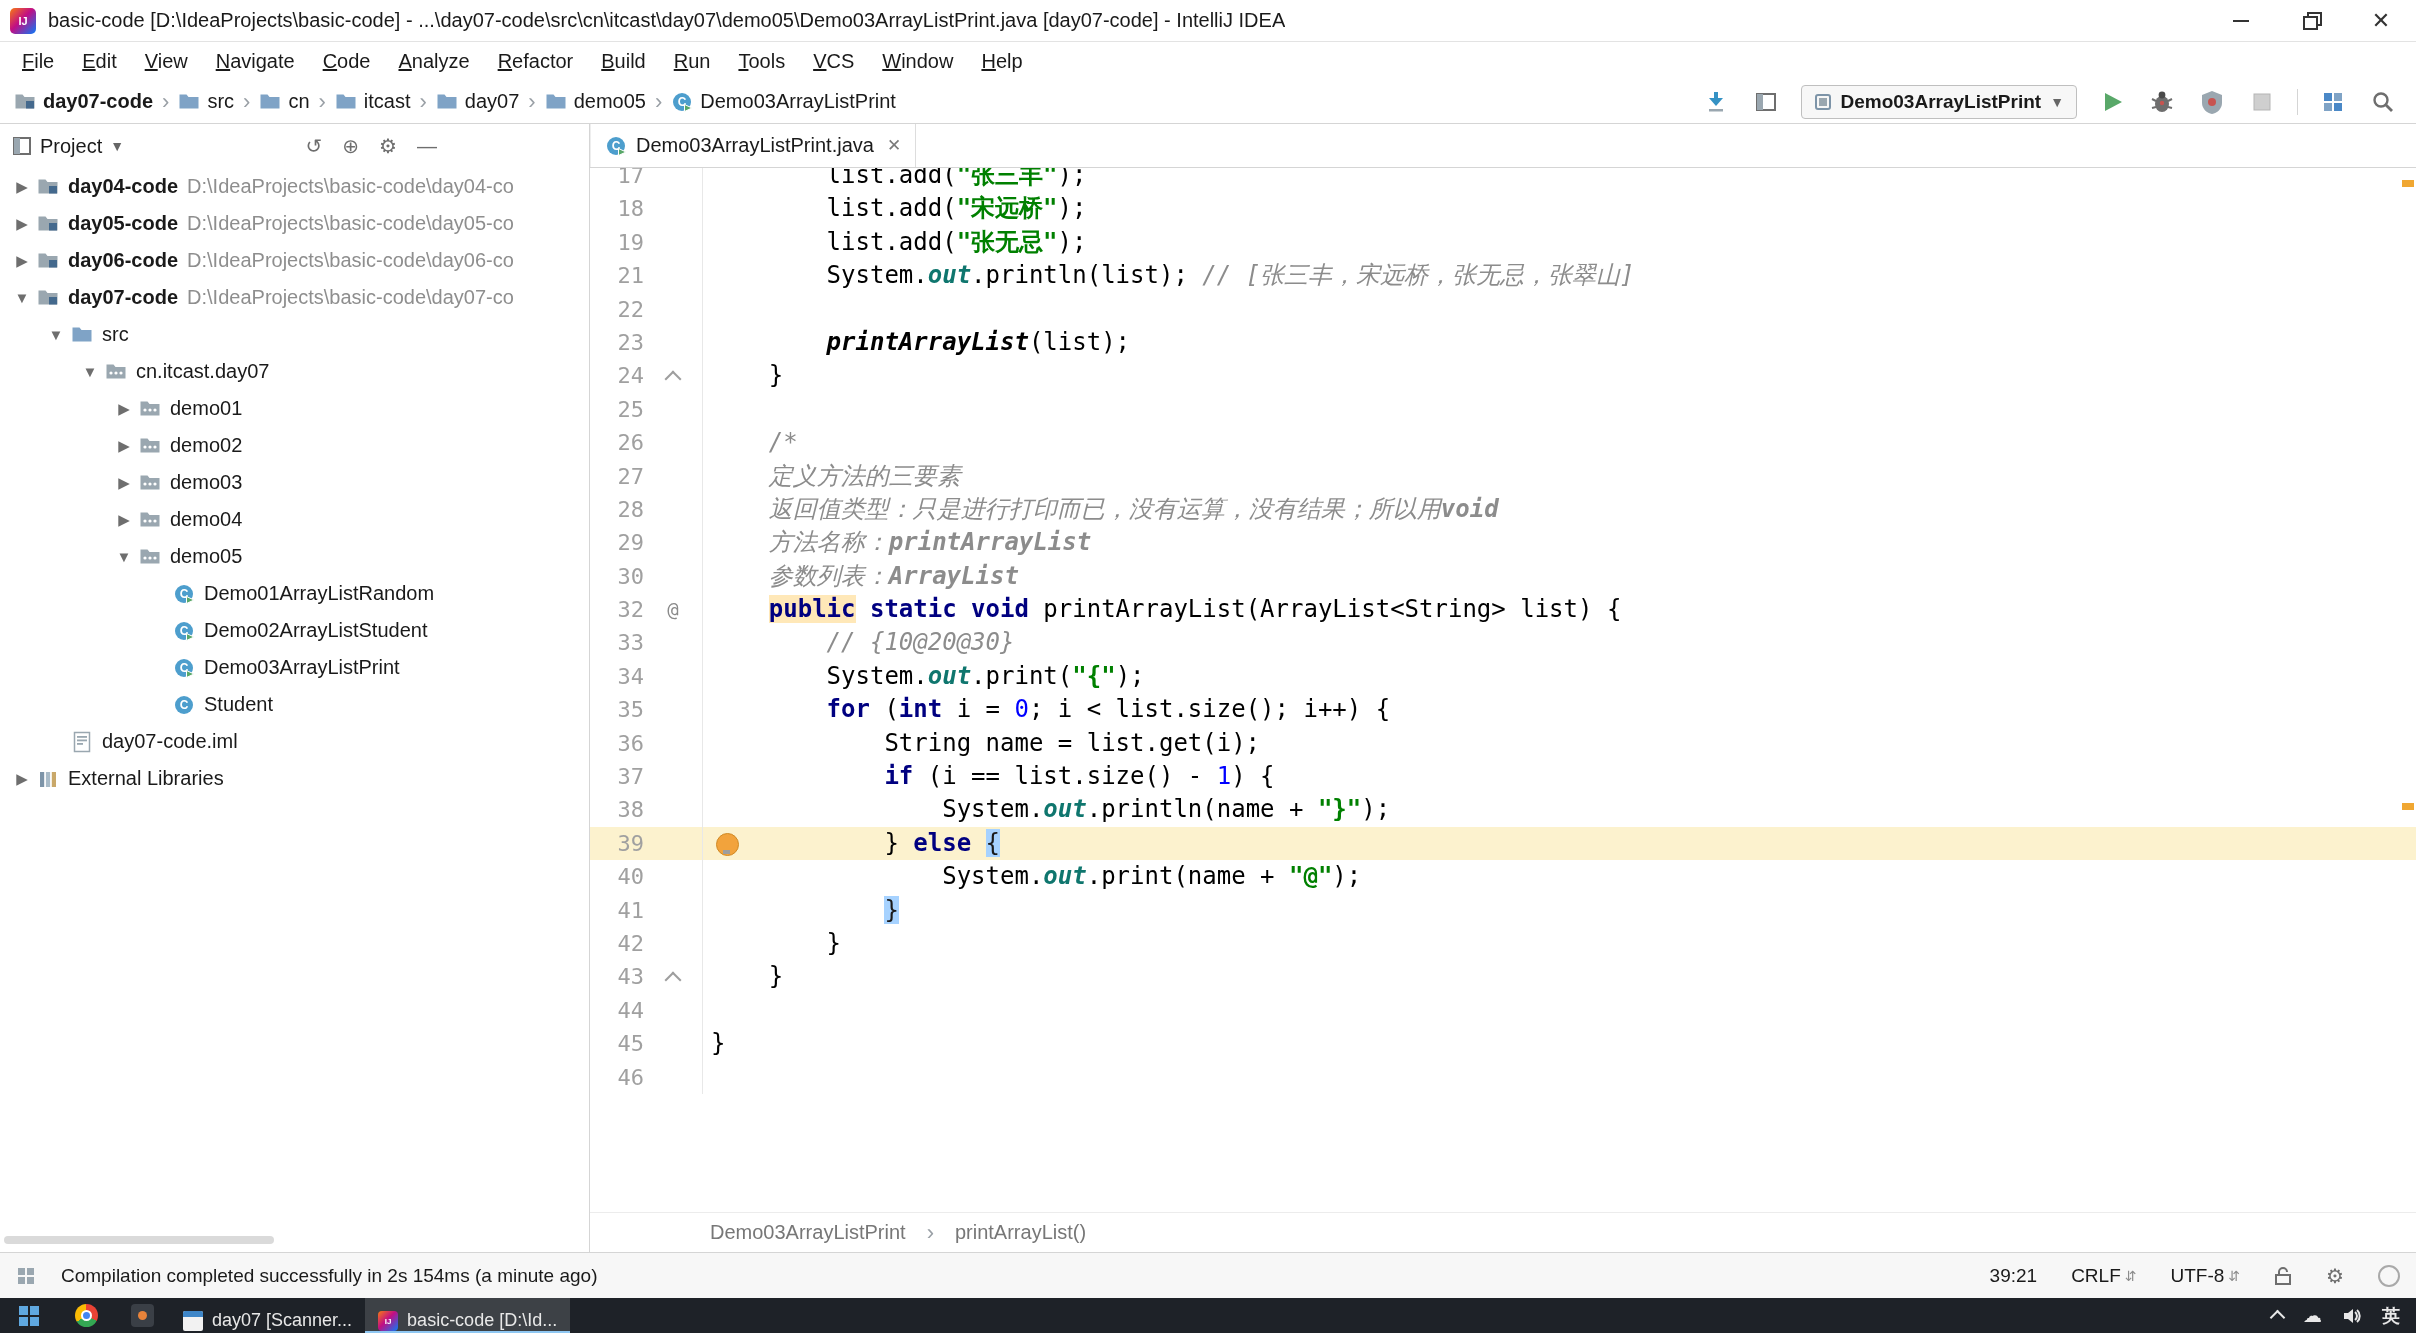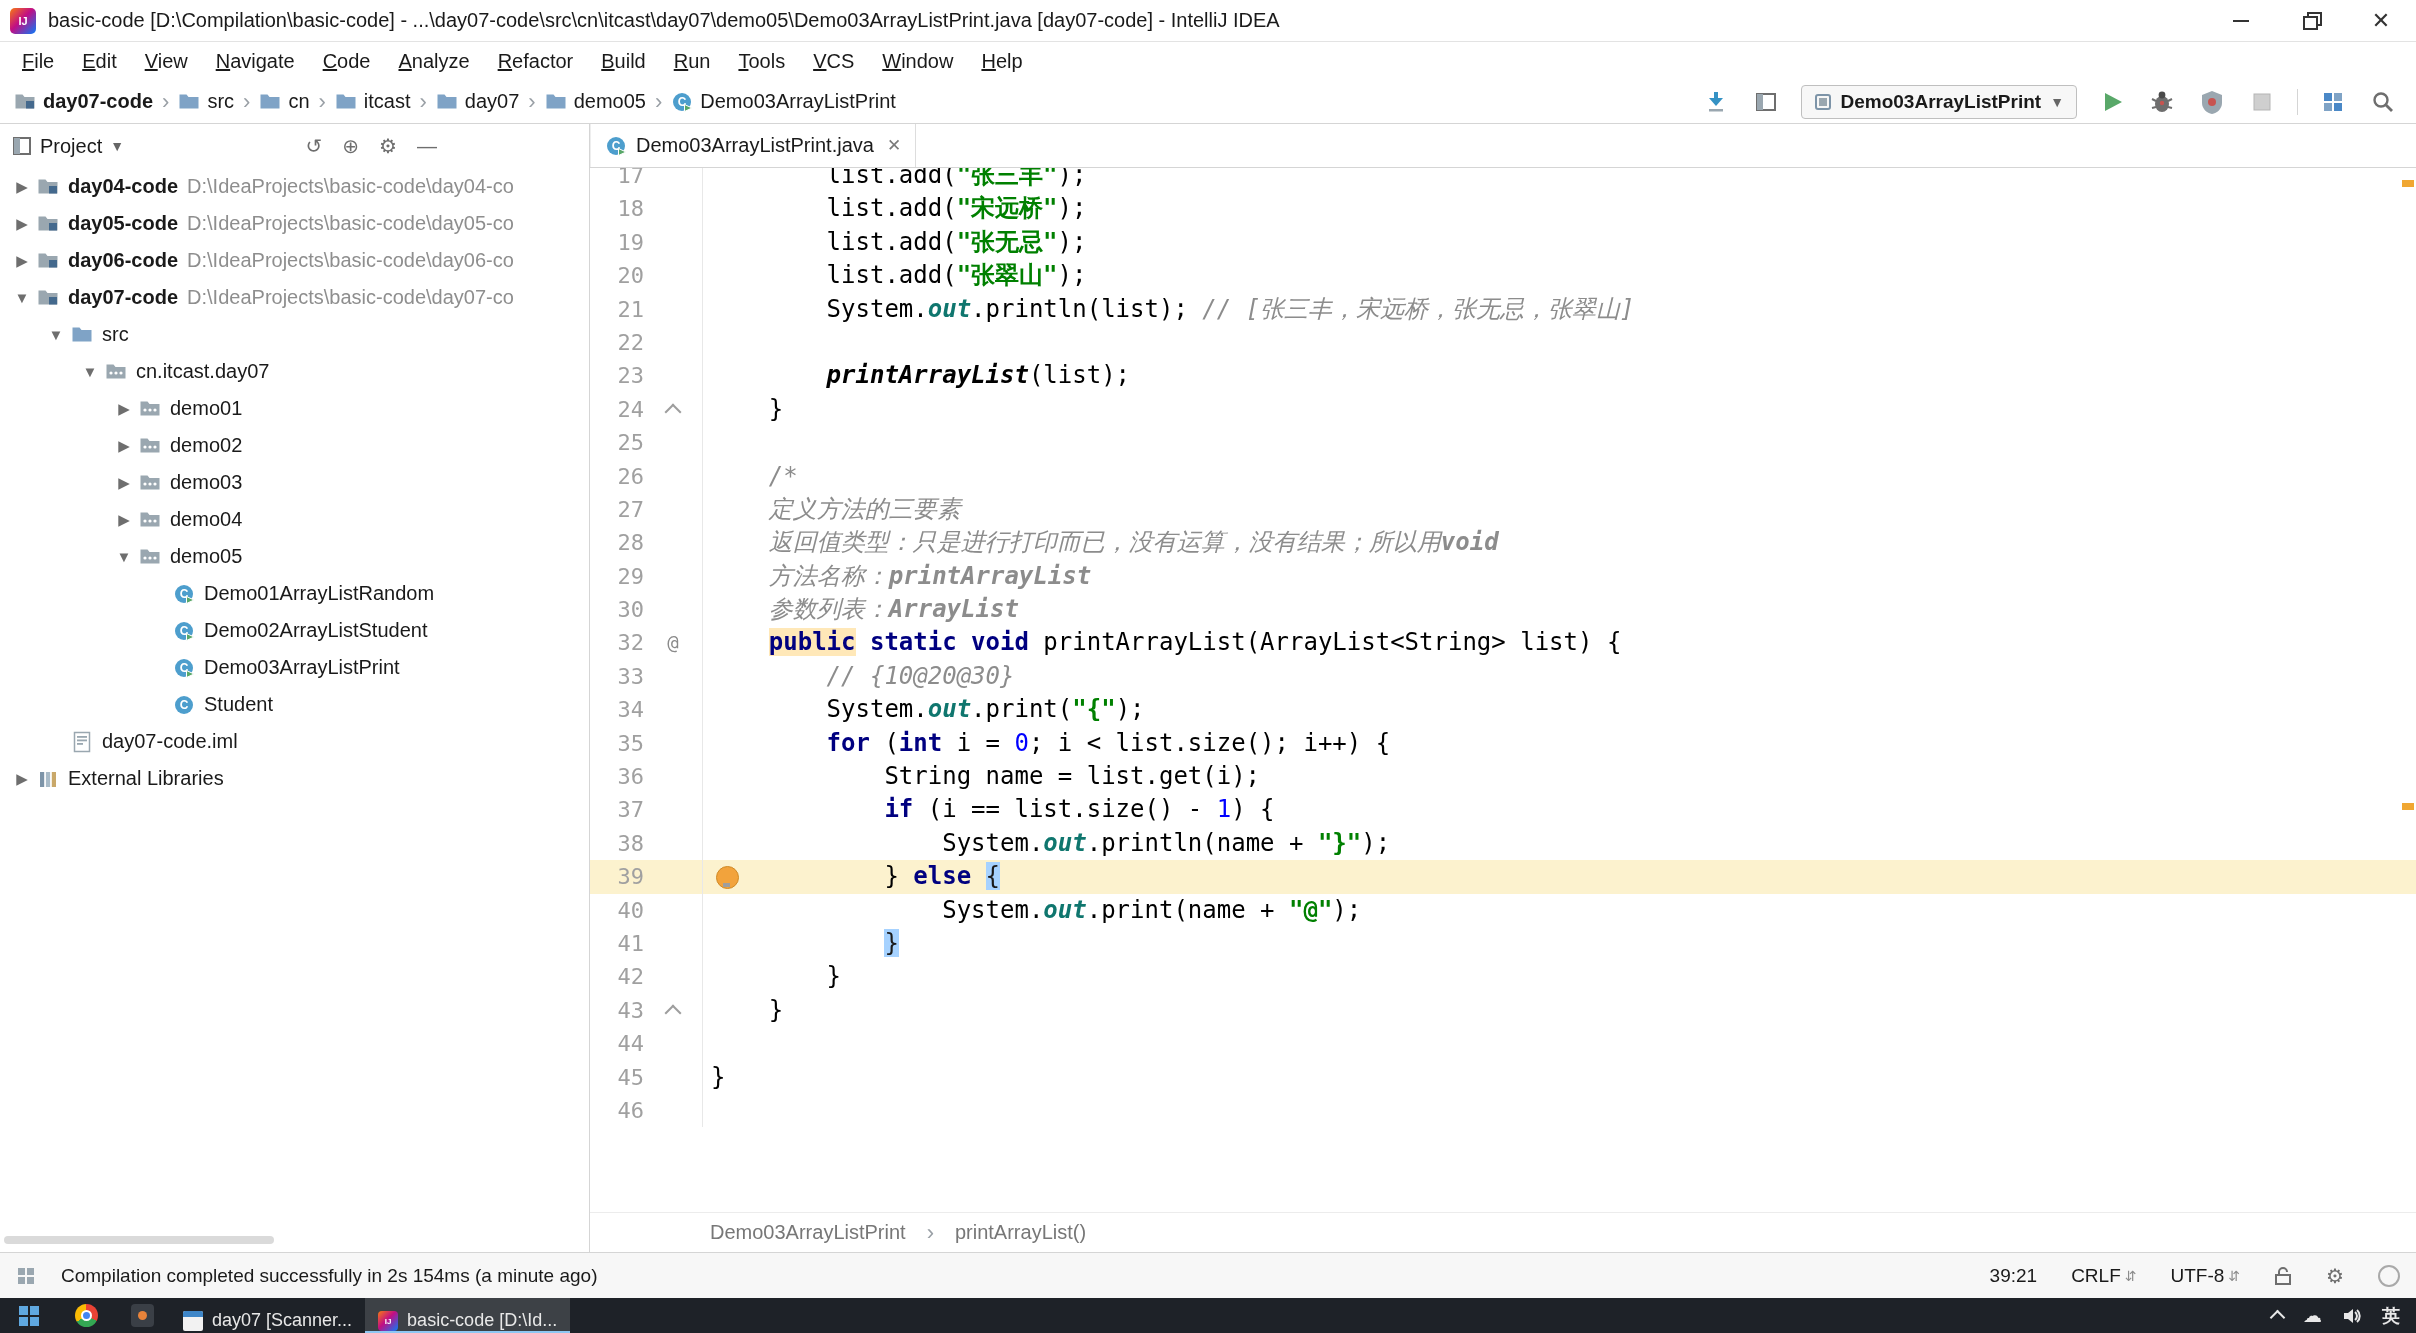--- a/index.html
+++ b/index.html
@@ -124,21 +124,21 @@
   .tray{margin-left:auto;display:flex;align-items:center;gap:20px;padding-right:16px;}
   .tray-chevron{width:9px;height:9px;border-left:2px solid #E8E8E8;border-top:2px solid #E8E8E8;transform:rotate(45deg);margin-top:4px;}
   .ime{font-size:18px;font-weight:bold;}
   .tray-cloud{font-size:19px;color:#E8E8E8;}
 </style>
 </head>
 <body>
 
 <div class="titlebar">
   <div class="app-logo">IJ</div>
-  <div class="wtitle">basic-code [D:\Compilation\basic-code] - ...\day07-code\src\cn\itcast\day07\demo05\Demo03ArrayListPrint.java [day07-code] - IntelliJ IDEA</div>
+  <div class="wtitle">basic-code [D:\IdeaProjects\basic-code] - ...\day07-code\src\cn\itcast\day07\demo05\Demo03ArrayListPrint.java [day07-code] - IntelliJ IDEA</div>
   <div class="win-controls">
     <div class="win-btn">
         <span class="gl-min"></span>
       </div>
     <div class="win-btn">
         <span class="gl-restore"></span>
       </div>
     <div class="win-btn">
         <span class="gl-close">✕</span>
       </div>
@@ -539,27 +539,20 @@
         </div>
         <div class="code-line">
           <div class="gutter">
             <span class="lnum">19</span>
             <span class="gmark"></span>
           </div>
           <div class="code-text"><span class="t-p">        list.add(</span><span class="t-s">"张无忌"</span><span class="t-p">);</span></div>
         </div>
         <div class="code-line">
           <div class="gutter">
-            <span class="lnum">20</span>
-            <span class="gmark"></span>
-          </div>
-          <div class="code-text"><span class="t-p">        list.add(</span><span class="t-s">"张翠山"</span><span class="t-p">);</span></div>
-        </div>
-        <div class="code-line">
-          <div class="gutter">
             <span class="lnum">21</span>
             <span class="gmark"></span>
           </div>
           <div class="code-text"><span class="t-p">        System.</span><span class="t-f">out</span><span class="t-p">.println(list); </span><span class="t-c">// [张三丰，宋远桥，张无忌，张翠山]</span></div>
         </div>
         <div class="code-line">
           <div class="gutter">
             <span class="lnum">22</span>
             <span class="gmark"></span>
           </div>

